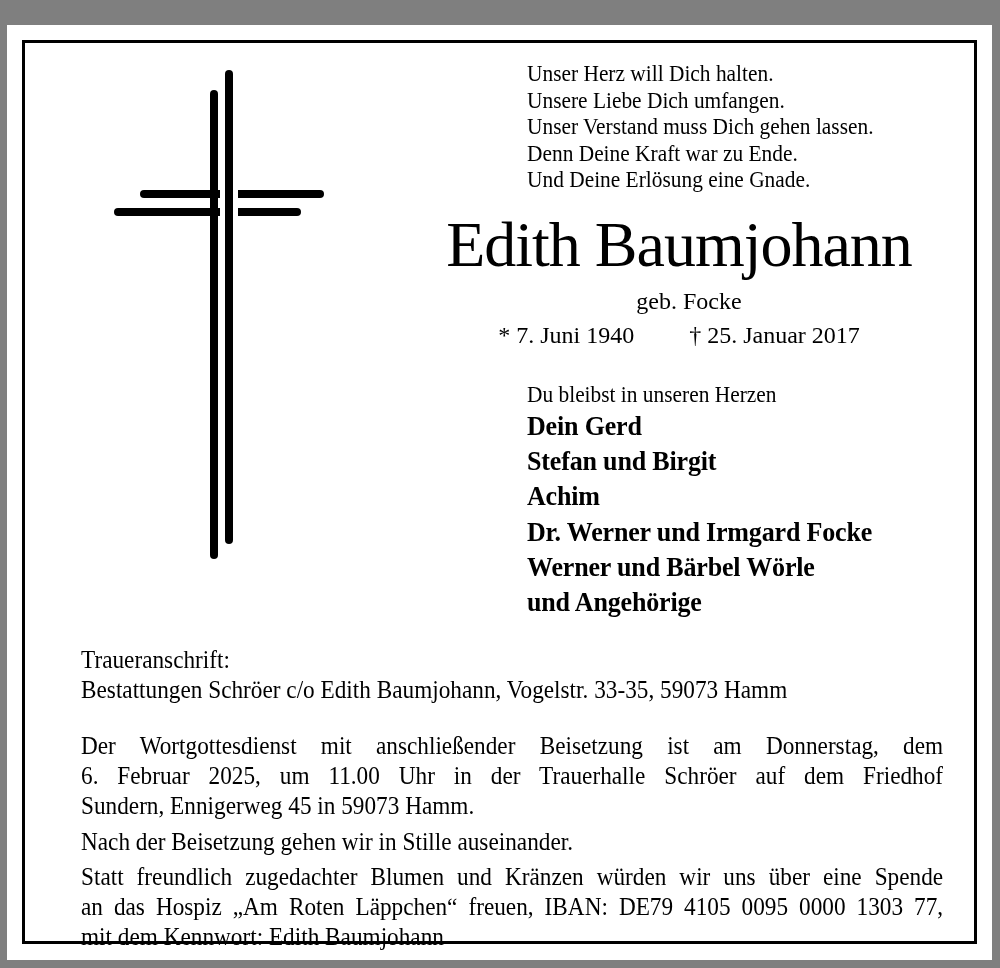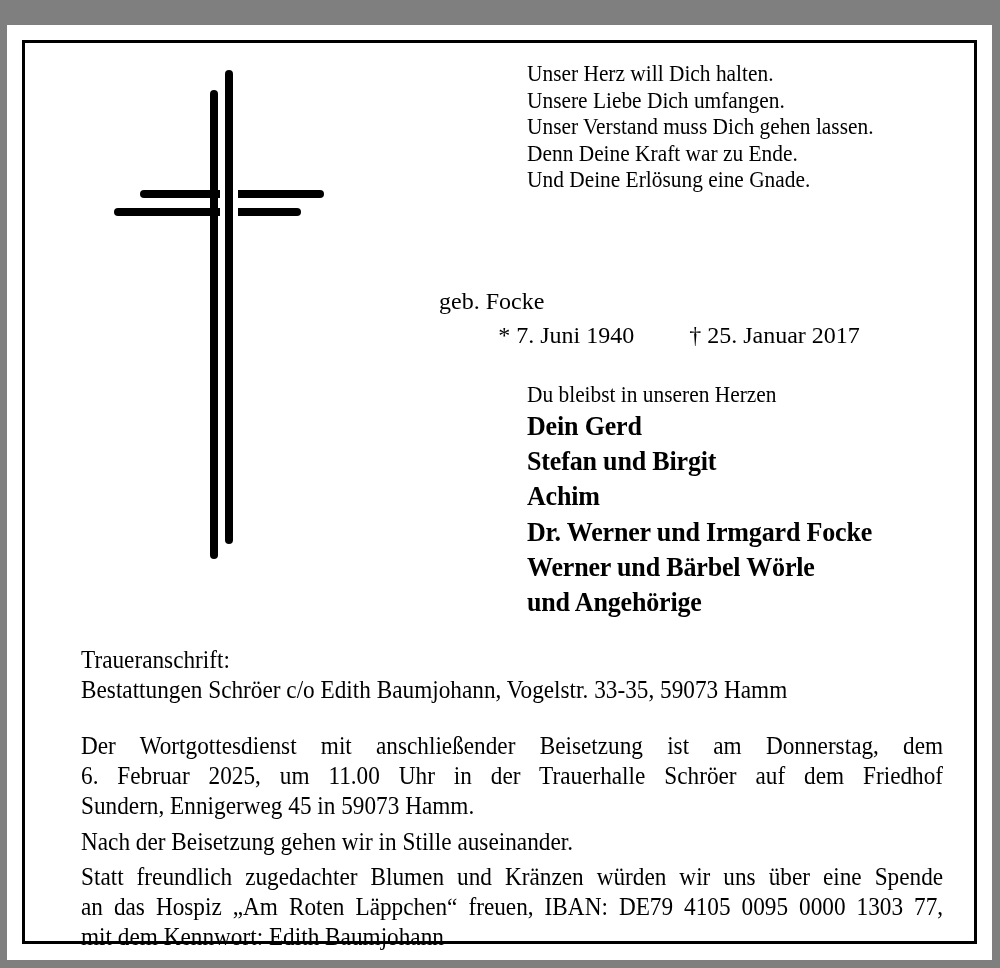--- a/index.html
+++ b/index.html
@@ -30,21 +30,21 @@
     font-size:23px;line-height:26.5px;
     white-space:nowrap;
   }
   .name{
     left:422px;top:188px;width:500px;
     font-size:64px;line-height:64px;letter-spacing:-1px;
     text-align:center;white-space:nowrap;
   }
   .maiden{
     left:432px;top:262px;width:500px;
-    font-size:24px;line-height:28px;text-align:left;
+    font-size:24px;line-height:28px;text-align:center;
   }
   .dates{
     left:422px;top:296px;width:500px;
     font-size:24px;line-height:28px;
     display:flex;justify-content:center;gap:55px;white-space:nowrap;
   }
   .intro{
     left:520px;top:356px;
     font-size:23px;line-height:28px;white-space:nowrap;
   }
@@ -84,20 +84,21 @@
     </svg>
 
     <div class="abs poem condense">
       <div>Unser Herz will Dich halten.</div>
       <div>Unsere Liebe Dich umfangen.</div>
       <div>Unser Verstand muss Dich gehen lassen.</div>
       <div>Denn Deine Kraft war zu Ende.</div>
       <div>Und Deine Erlösung eine Gnade.</div>
     </div>
 
+    <div class="abs name">Edith Baumjohann</div>
 
     <div class="abs maiden">geb. Focke</div>
 
     <div class="abs dates">
       <span>* 7. Juni 1940</span>
       <span>† 25. Januar 2017</span>
     </div>
 
     <div class="abs intro condense">Du bleibst in unseren Herzen</div>
 

